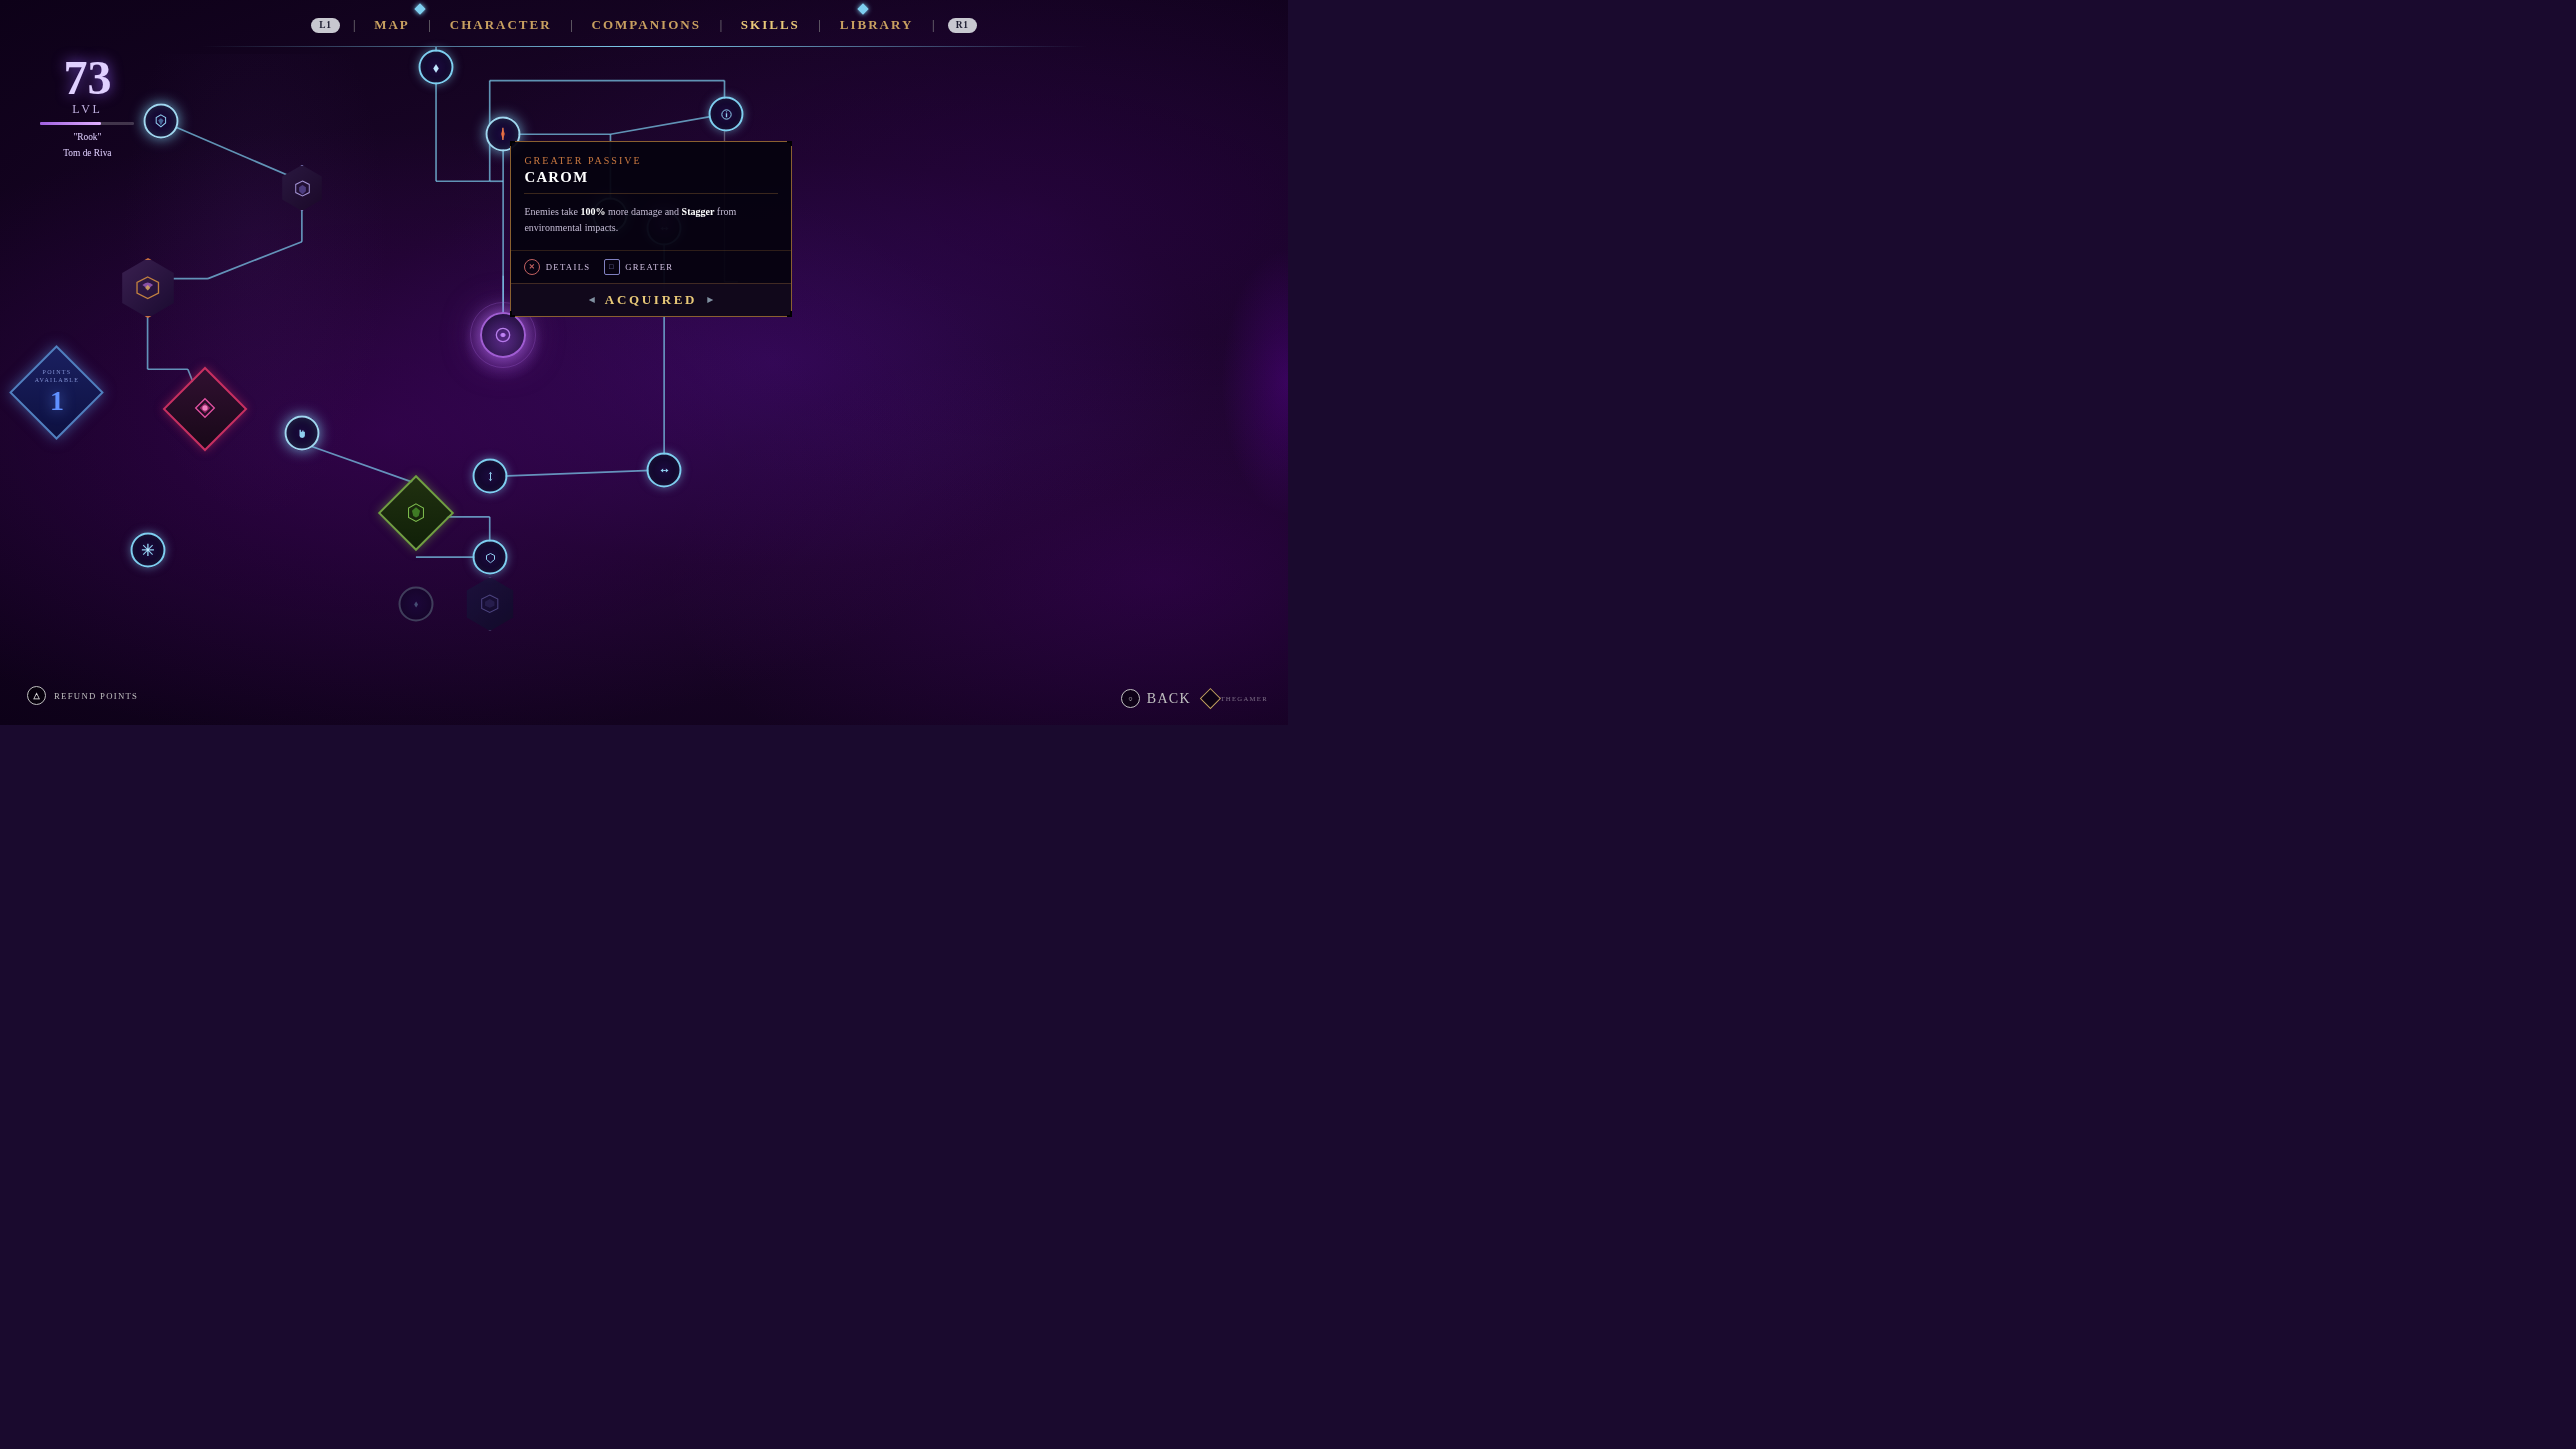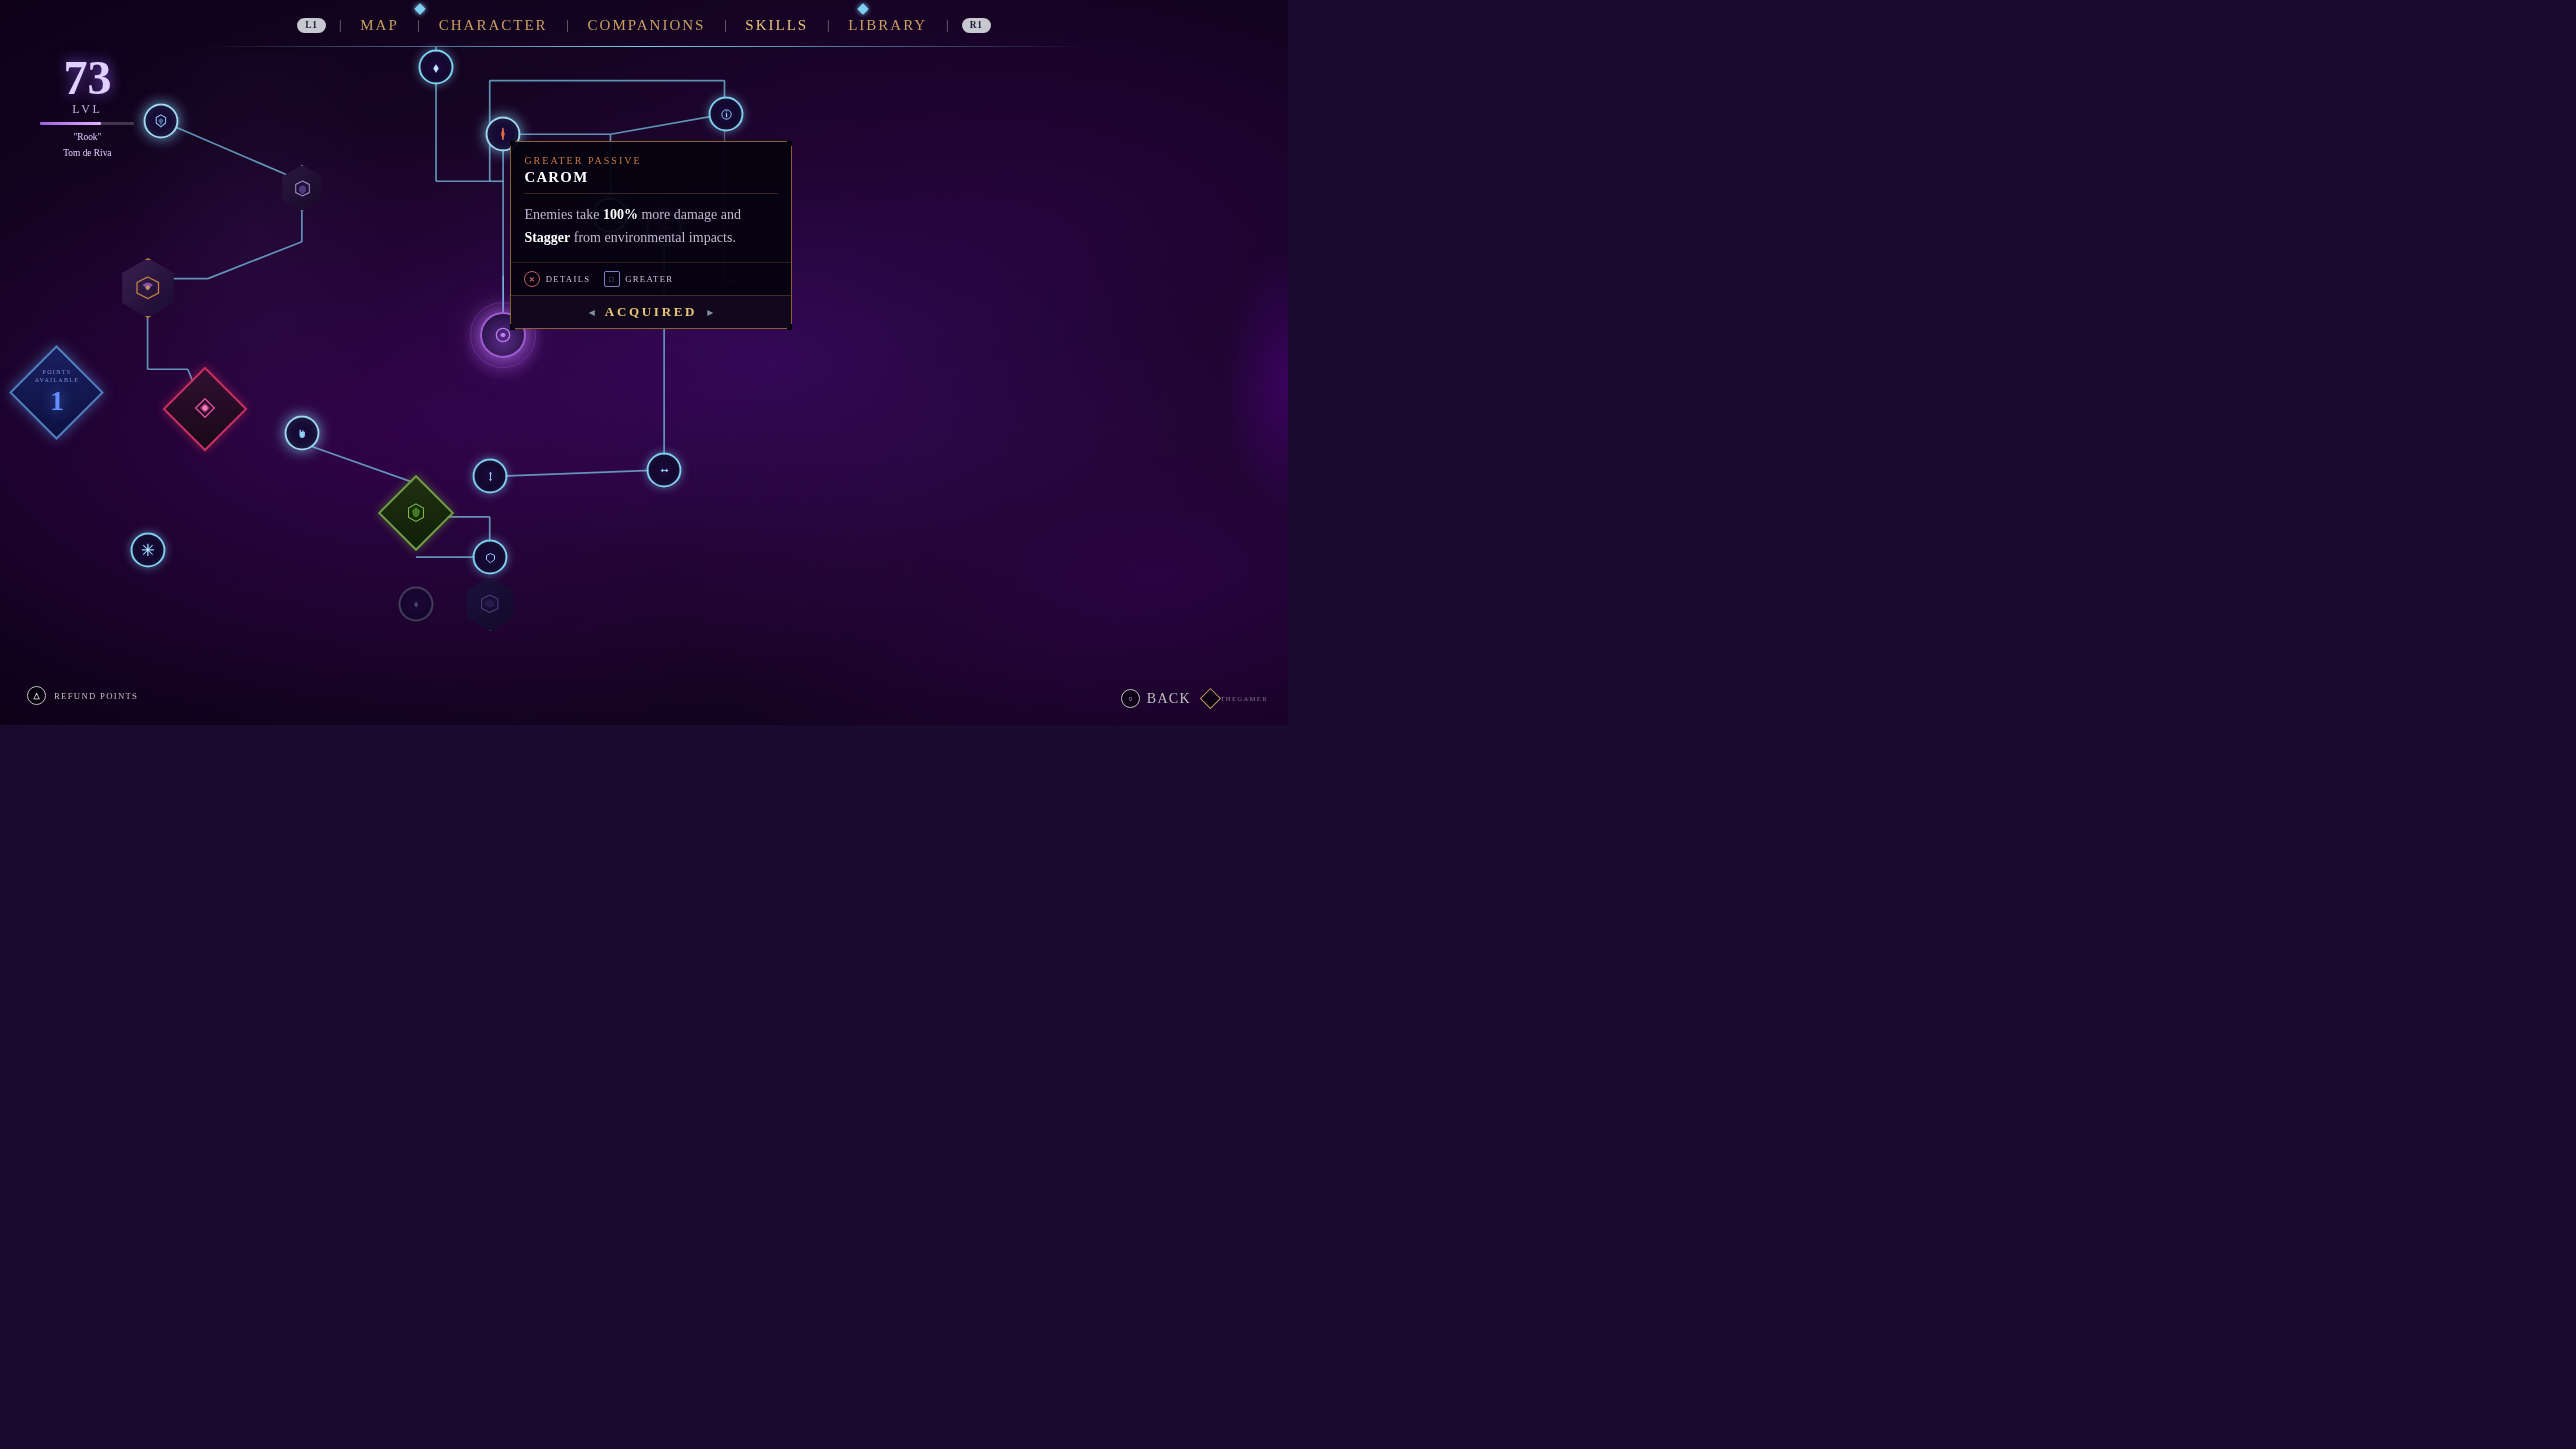--- a/index.html
+++ b/index.html
@@ -56,22 +56,22 @@
       letter-spacing: 0.7px;
     }
 
     .nav-separator {
       color: #888;
       font-size: 12px;
     }
 
     .nav-item {
       color: #c8a060;
-      font-size: 15px;
-      font-weight: normal;
+      font-size: 13px;
+      font-weight: bold;
       letter-spacing: 2px;
       text-transform: uppercase;
       cursor: pointer;
       padding: 2.7px 5.4px;
     }
 
     .nav-item.active {
       color: #e8c878;
     }
 
@@ -287,21 +287,21 @@
 
     .tooltip-divider {
       height: 0.7px;
       background: rgba(138,96,48,0.4);
       margin: 0 13.4px;
     }
 
     .tooltip-body {
       padding: 10.7px 13.4px 13.4px;
       color: #c0b8d0;
-      font-size: 14px;
+      font-size: 10px;
       line-height: 1.6;
     }
 
     .tooltip-body strong {
       color: white;
       font-weight: bold;
     }
 
     .tooltip-actions {
       display: flex;

